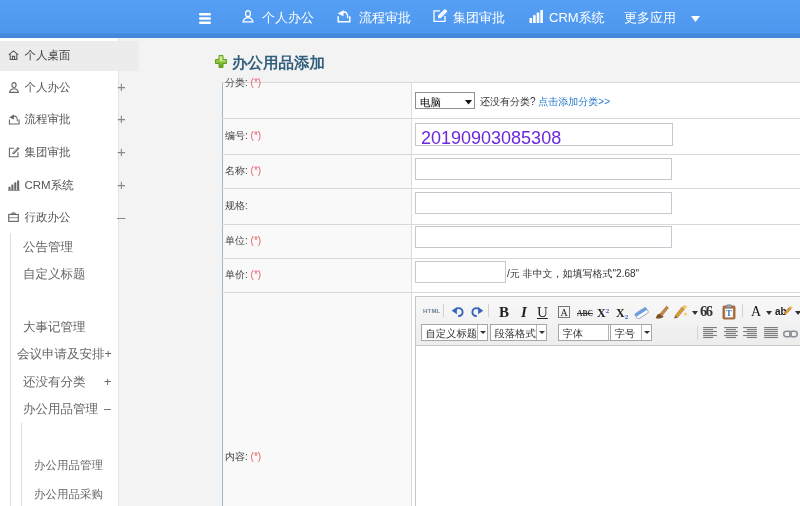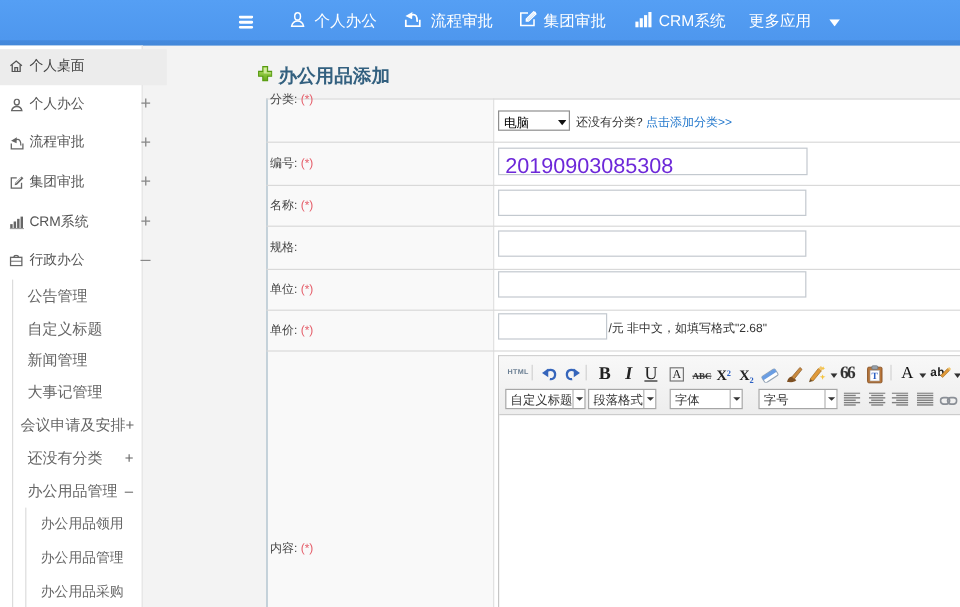--- a/index.html
+++ b/index.html
@@ -139,41 +139,35 @@
     <span class="txt">行政办公</span>
       <span class="plus" style="letter-spacing:0;">–</span>
   </div>
   <div class="treeline" style="left:10px;top:195px;height:273px;"></div>
   <div class="sub" style="top:195.5px;">
       <span style="position:absolute;left:23px;">公告管理</span>
     </div>
   <div class="sub" style="top:222.8px;">
       <span style="position:absolute;left:23px;">自定义标题</span>
     </div>
-  <div class="sub" style="top:249px;">
-      <span style="position:absolute;left:23px;">新闻管理</span>
-    </div>
   <div class="sub" style="top:276.2px;">
       <span style="position:absolute;left:23px;">大事记管理</span>
     </div>
   <div class="sub" style="top:303.4px;">
       <span style="position:absolute;left:17px;">会议申请及安排+</span>
     </div>
   <div class="sub" style="top:330.6px;">
       <span style="position:absolute;left:23px;">还没有分类</span>
       <span style="position:absolute;left:104px;">+</span>
     </div>
   <div class="sub" style="top:357.9px;">
       <span style="position:absolute;left:23px;">办公用品管理</span>
       <span style="position:absolute;left:104px;">–</span>
     </div>
   <div class="treeline" style="left:21px;top:385px;height:83px;"></div>
-  <div class="sub" style="top:385.6px;">
-      <span style="position:absolute;left:34px;font-size:11.5px;">办公用品领用</span>
-    </div>
   <div class="sub" style="top:414.2px;">
       <span style="position:absolute;left:34px;font-size:11.5px;">办公用品管理</span>
     </div>
   <div class="sub" style="top:442.6px;">
       <span style="position:absolute;left:34px;font-size:11.5px;">办公用品采购</span>
     </div>
 </div>
 
 <svg class="abs" style="left:215px; top:55px;" width="12" height="13" viewBox="0 0 12 13">
   <defs>
@@ -271,42 +265,42 @@
     <rect x="1" y="2" width="12" height="13" rx="1" fill="#b8763a" stroke="#8a5426" stroke-width="0.8"></rect>
     <rect x="3" y="4.5" width="8" height="9" fill="#fff" stroke="#999" stroke-width="0.5"></rect>
     <rect x="4.5" y="0.8" width="5" height="3" rx="1" fill="#9aa2ab" stroke="#6d757e" stroke-width="0.6"></rect>
     <text x="7" y="12" font-family="Liberation Serif" font-size="8" font-weight="bold" fill="#2b5fc2" text-anchor="middle">T</text>
   </svg>
   <div class="abs" style="left:326px;top:7px;width:1px;height:13px;background:#d2d2d2;"></div>
   <span class="abs" style="left:335px;top:7px;font-family:'Liberation Serif',serif;font-size:14px;color:#111;">A</span>
   <svg class="abs" style="left:350px;top:14px;" width="6" height="4" viewBox="0 0 6 4">
       <path d="M0 0 L6 0 L3 4 Z" fill="#333"></path>
     </svg>
-  <span class="abs" style="left:359px;top:9px;font-size:10px;font-weight:bold;color:#222;font-family:Liberation Mono, monospace;">ab</span>
+  <span class="abs" style="left:359px;top:9px;font-size:10px;font-weight:bold;color:#222;">ab</span>
   <svg class="abs" style="left:367px;top:8px;" width="10" height="10" viewBox="0 0 12 11">
     <path d="M1 9 L8 2 L10 4 L3 11 Z" fill="#e09a3a" stroke="#a06a20" stroke-width="0.6"></path>
     <path d="M8 2 L9.5 0.5 L11.5 2.5 L10 4 Z" fill="#f2c66e"></path>
   </svg>
   <svg class="abs" style="left:379px;top:14px;" width="6" height="4" viewBox="0 0 6 4">
       <path d="M0 0 L6 0 L3 4 Z" fill="#333"></path>
     </svg>
 
   <div class="combo" style="left:5px;width:67px;">
       <span class="ct">自定义标题</span>
       <span class="cb"></span>
     </div>
   <div class="combo" style="left:74px;width:57px;padding-left:24px;">
       <span class="ct">段落格式</span>
       <span class="cb"></span>
     </div>
   <div class="combo" style="left:142px;width:61px;">
       <span class="ct">字体</span>
       <span class="cb"></span>
     </div>
-  <div class="combo" style="left:216px;width:66px;">
+  <div class="combo" style="left:194px;width:42px;">
       <span class="ct">字号</span>
       <span class="cb"></span>
     </div>
   <div class="abs" style="left:281px;top:29px;width:1px;height:14px;background:#d2d2d2;"></div>
   <svg class="abs" style="left:287px;top:30px;" width="14" height="12" viewBox="0 0 13.2 11.5">
     <g fill="#7d7d7d">
         <rect x="0" y="0" width="13.2" height="1.1"></rect>
         <rect x="0" y="1.9" width="9.6" height="1.1"></rect>
         <rect x="0" y="3.8" width="13.2" height="1.1"></rect>
         <rect x="0" y="5.7" width="9.6" height="1.1"></rect>

